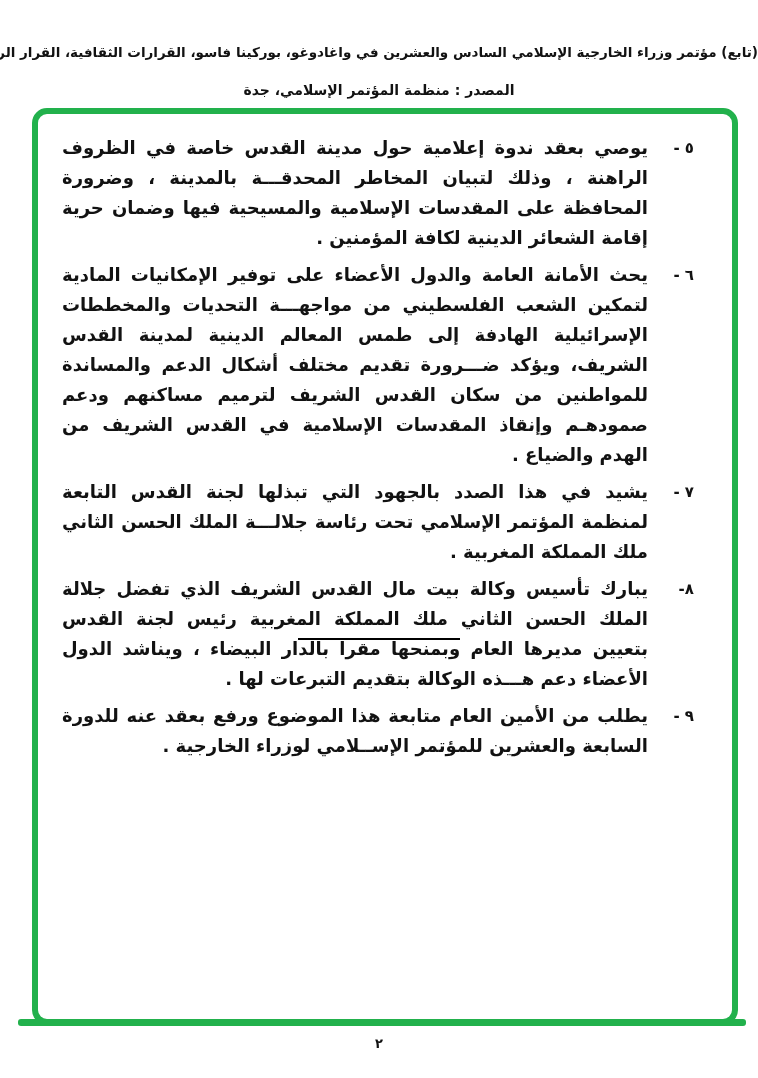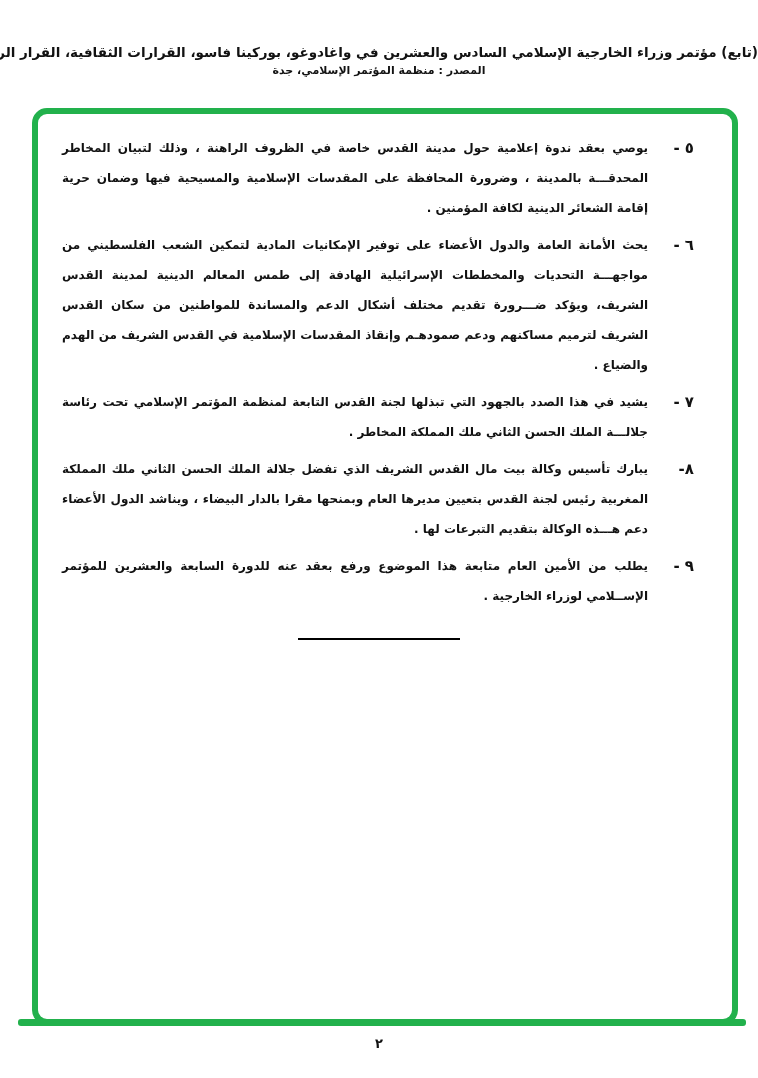--- a/index.html
+++ b/index.html
@@ -9,21 +9,21 @@
     overflow:hidden;
     font-family:"DejaVu Sans",sans-serif;
     color:#121212;
   }
   .header{
     position:absolute;top:44px;left:0;right:0;
     text-align:center;direction:rtl;
     font-weight:bold;
   }
   .header-line1{font-size:13.5px;letter-spacing:0;white-space:nowrap;}
-  .header-line2{font-size:11px;margin-top:4px;}
+  .header-line2{font-size:14px;margin-top:22px;}
   .green-frame{
     position:absolute;left:32px;top:108px;
     width:706px;height:917px;
     box-sizing:border-box;
     border:6px solid var(--accent,#22b14c);
     border-radius:15px;
     background:transparent;
   }
   .frame-bottom-extension{
     position:absolute;left:18px;top:1019px;
@@ -41,21 +41,21 @@
     font-weight:bold;
   }
   .clause-num{
     flex:0 0 46px;
     font-size:15px;line-height:30px;
     text-align:right;
     white-space:nowrap;
   }
   .clause-text{
     flex:1;
-    font-size:12px;line-height:30px;
+    font-size:18px;line-height:30px;
     text-align:justify;
     text-align-last:right;
     margin-left:8px;
   }
   .section-divider{
     position:absolute;left:260px;top:524px;
     width:162px;height:2px;background:#000;
   }
   .page-number{
     position:absolute;top:1036px;left:0;right:0;
@@ -79,21 +79,21 @@
       <div class="clause-text">يوصي بعقد ندوة إعلامية حول مدينة القدس خاصة في الظروف الراهنة ، وذلك لتبيان المخاطر المحدقـــة بالمدينة ، وضرورة المحافظة على المقدسات الإسلامية والمسيحية فيها وضمان حرية إقامة الشعائر الدينية لكافة المؤمنين .</div>
     </div>
 
     <div class="clause">
       <div class="clause-num">٦ -</div>
       <div class="clause-text">يحث الأمانة العامة والدول الأعضاء على توفير الإمكانيات المادية لتمكين الشعب الفلسطيني من مواجهـــة التحديات والمخططات الإسرائيلية الهادفة إلى طمس المعالم الدينية لمدينة القدس الشريف، ويؤكد ضـــرورة تقديم مختلف أشكال الدعم والمساندة للمواطنين من سكان القدس الشريف لترميم مساكنهم ودعم صمودهـم وإنقاذ المقدسات الإسلامية في القدس الشريف من الهدم والضياع .</div>
     </div>
 
     <div class="clause">
       <div class="clause-num">٧ -</div>
-      <div class="clause-text">يشيد في هذا الصدد بالجهود التي تبذلها لجنة القدس التابعة لمنظمة المؤتمر الإسلامي تحت رئاسة جلالـــة الملك الحسن الثاني ملك المملكة المخاطر .</div>
+      <div class="clause-text">يشيد في هذا الصدد بالجهود التي تبذلها لجنة القدس التابعة لمنظمة المؤتمر الإسلامي تحت رئاسة جلالـــة الملك الحسن الثاني ملك المملكة المغربية .</div>
     </div>
 
     <div class="clause">
       <div class="clause-num">٨-</div>
       <div class="clause-text">يبارك  تأسيس وكالة بيت مال القدس الشريف الذي تفضل جلالة الملك الحسن الثاني ملك المملكة المغربية رئيس لجنة القدس بتعيين مديرها العام وبمنحها مقرا بالدار البيضاء ، ويناشد  الدول الأعضاء دعم هـــذه الوكالة بتقديم التبرعات لها .</div>
     </div>
 
     <div class="clause">
       <div class="clause-num">٩ -</div>
       <div class="clause-text">يطلب من الأمين العام متابعة هذا الموضوع ورفع بعقد عنه للدورة السابعة والعشرين للمؤتمر الإســلامي لوزراء الخارجية .</div>

